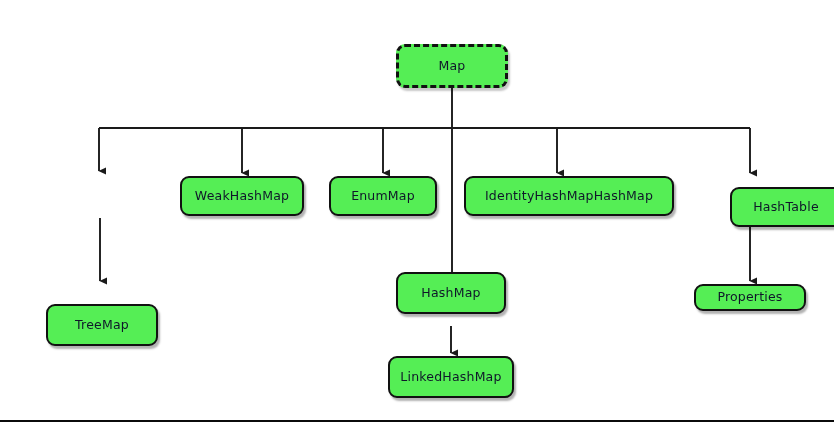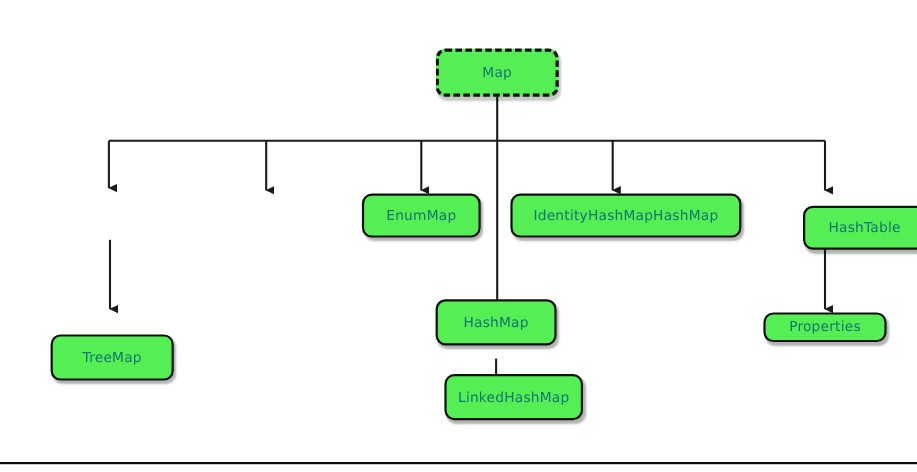--- a/index.html
+++ b/index.html
@@ -42,21 +42,21 @@
     align-items: center;
     justify-content: center;
     box-shadow: 2px 3px 2px rgba(0,0,0,0.30);
   }
   .node.dashed {
     border-style: dashed;
     border-width: 3px;
     box-shadow: 2px 3px 2px rgba(0,0,0,0.22);
   }
   .node-label {
-    color: #0f766e;
+    color: #0f172a;
     font-family: "DejaVu Sans", sans-serif;
     font-size: 12.5px;
     letter-spacing: 0.2px;
     white-space: nowrap;
     line-height: 1;
   }
 
   #bottom-rule {
     position: absolute;
     left: 0;
@@ -94,20 +94,23 @@
       <path d="M 750 216 L 750 281" marker-end="url(#arrowhead)"></path>
       <path d="M 451 326 L 451 353" marker-end="url(#arrowhead)"></path>
     </g>
   </svg>
 
   <div class="node dashed" style="left:396px; top:44px; width:112px; height:44px;">
     <span class="node-label">Map</span>
   </div>
 
 
+  <div class="node" style="left:180px; top:176px; width:124px; height:40px;">
+    <span class="node-label">WeakHashMap</span>
+  </div>
 
   <div class="node" style="left:329px; top:176px; width:108px; height:40px;">
     <span class="node-label">EnumMap</span>
   </div>
 
   <div class="node" style="left:464px; top:176px; width:210px; height:40px;">
     <span class="node-label">IdentityHashMapHashMap</span>
   </div>
 
   <div class="node" style="left:730px; top:176px; width:112px; height:40px;margin-top:11px;">
@@ -119,19 +122,19 @@
   </div>
 
   <div class="node" style="left:396px; top:272px; width:110px; height:42px;text-align:center;">
     <span class="node-label">HashMap</span>
   </div>
 
   <div class="node" style="left:694px; top:284px; width:112px; height:27px;">
     <span class="node-label">Properties</span>
   </div>
 
-  <div class="node" style="left:388px; top:340px; width:126px; height:42px;margin-left:16px;">
+  <div class="node" style="left:388px; top:356px; width:126px; height:42px;">
     <span class="node-label">LinkedHashMap</span>
   </div>
 
   <div id="bottom-rule" style="top:420px;"></div>
 
 </div>
 
 </body></html>

